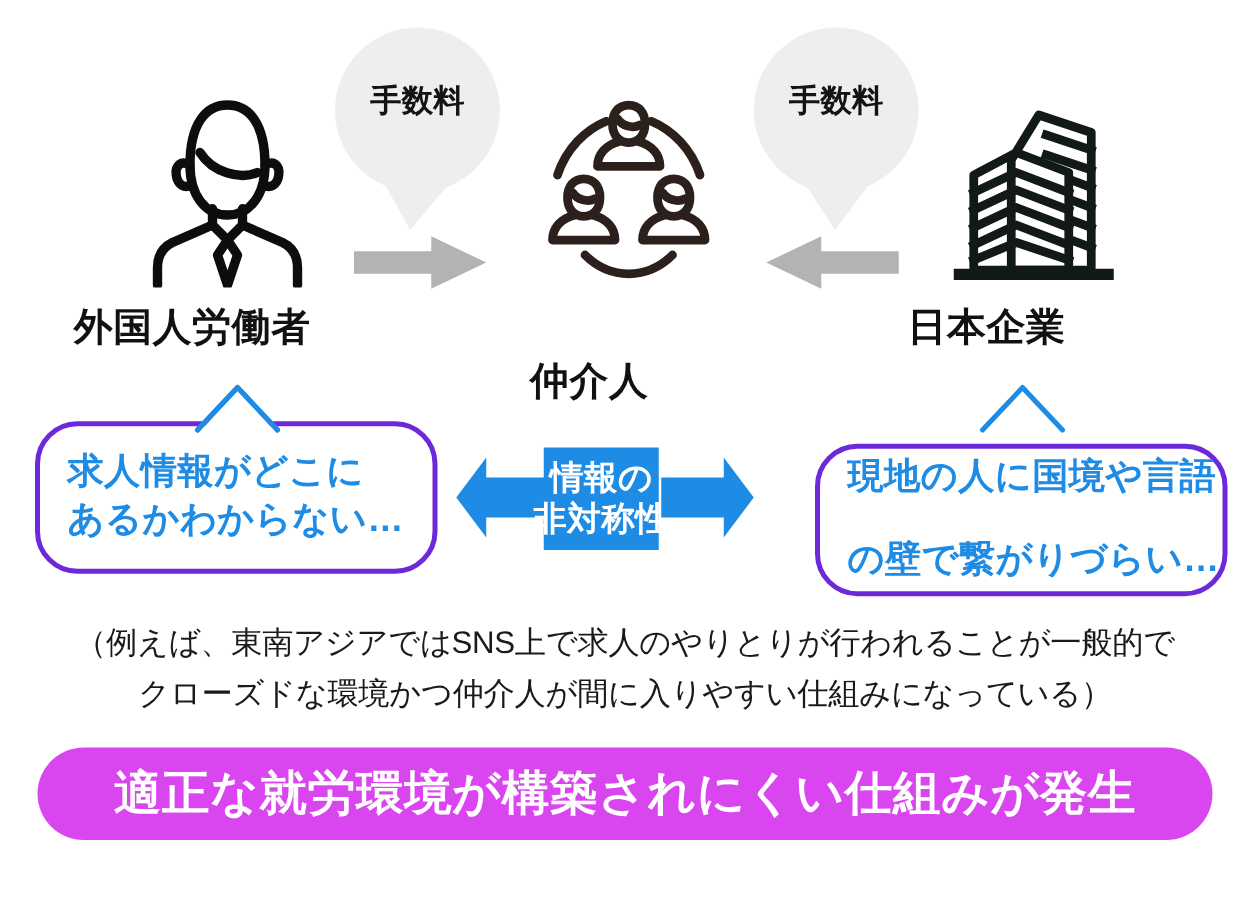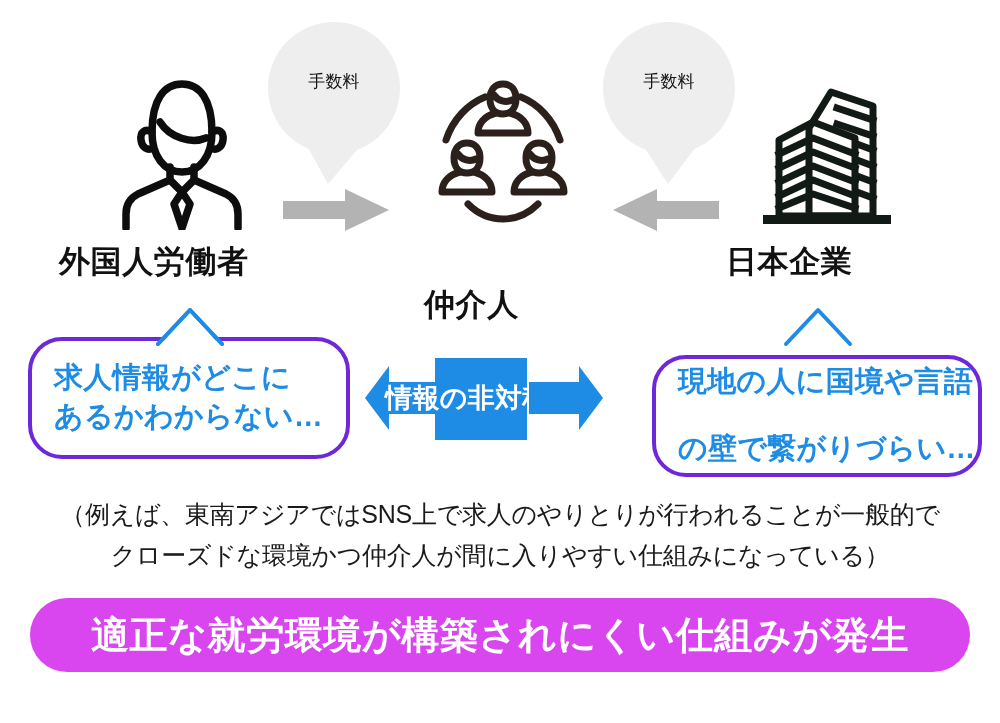--- a/index.html
+++ b/index.html
@@ -59,22 +59,22 @@
     position: absolute;
     width: 132px;
     height: 132px;
     border-radius: 50%;
     background: #eeeeee;
     display: flex;
     align-items: center;
     justify-content: center;
   }
   .fee-bubble .fee-text {
-    font-size: 17px;
-    font-weight: 400;
+    font-size: 25px;
+    font-weight: 700;
     color: #141414;
     letter-spacing: 0.01em;
     line-height: 1;
     margin-top: -14px;
     white-space: nowrap;
   }
 
   
   .gray-arrow { position: absolute; }
 
@@ -101,21 +101,21 @@
   .speech-notch {
     position: absolute;
     pointer-events: none;
   }
 
   
   .asym-box {
     position: absolute;
     background: #1e8ce4;
     display: flex;
-    flex-direction: row;
+    flex-direction: column;
     align-items: center;
     justify-content: center;
   }
   .asym-box .line {
     color: #ffffff;
     font-weight: 700;
     font-size: 27px;
     line-height: 1.24;
     letter-spacing: 0.01em;
     white-space: nowrap;

